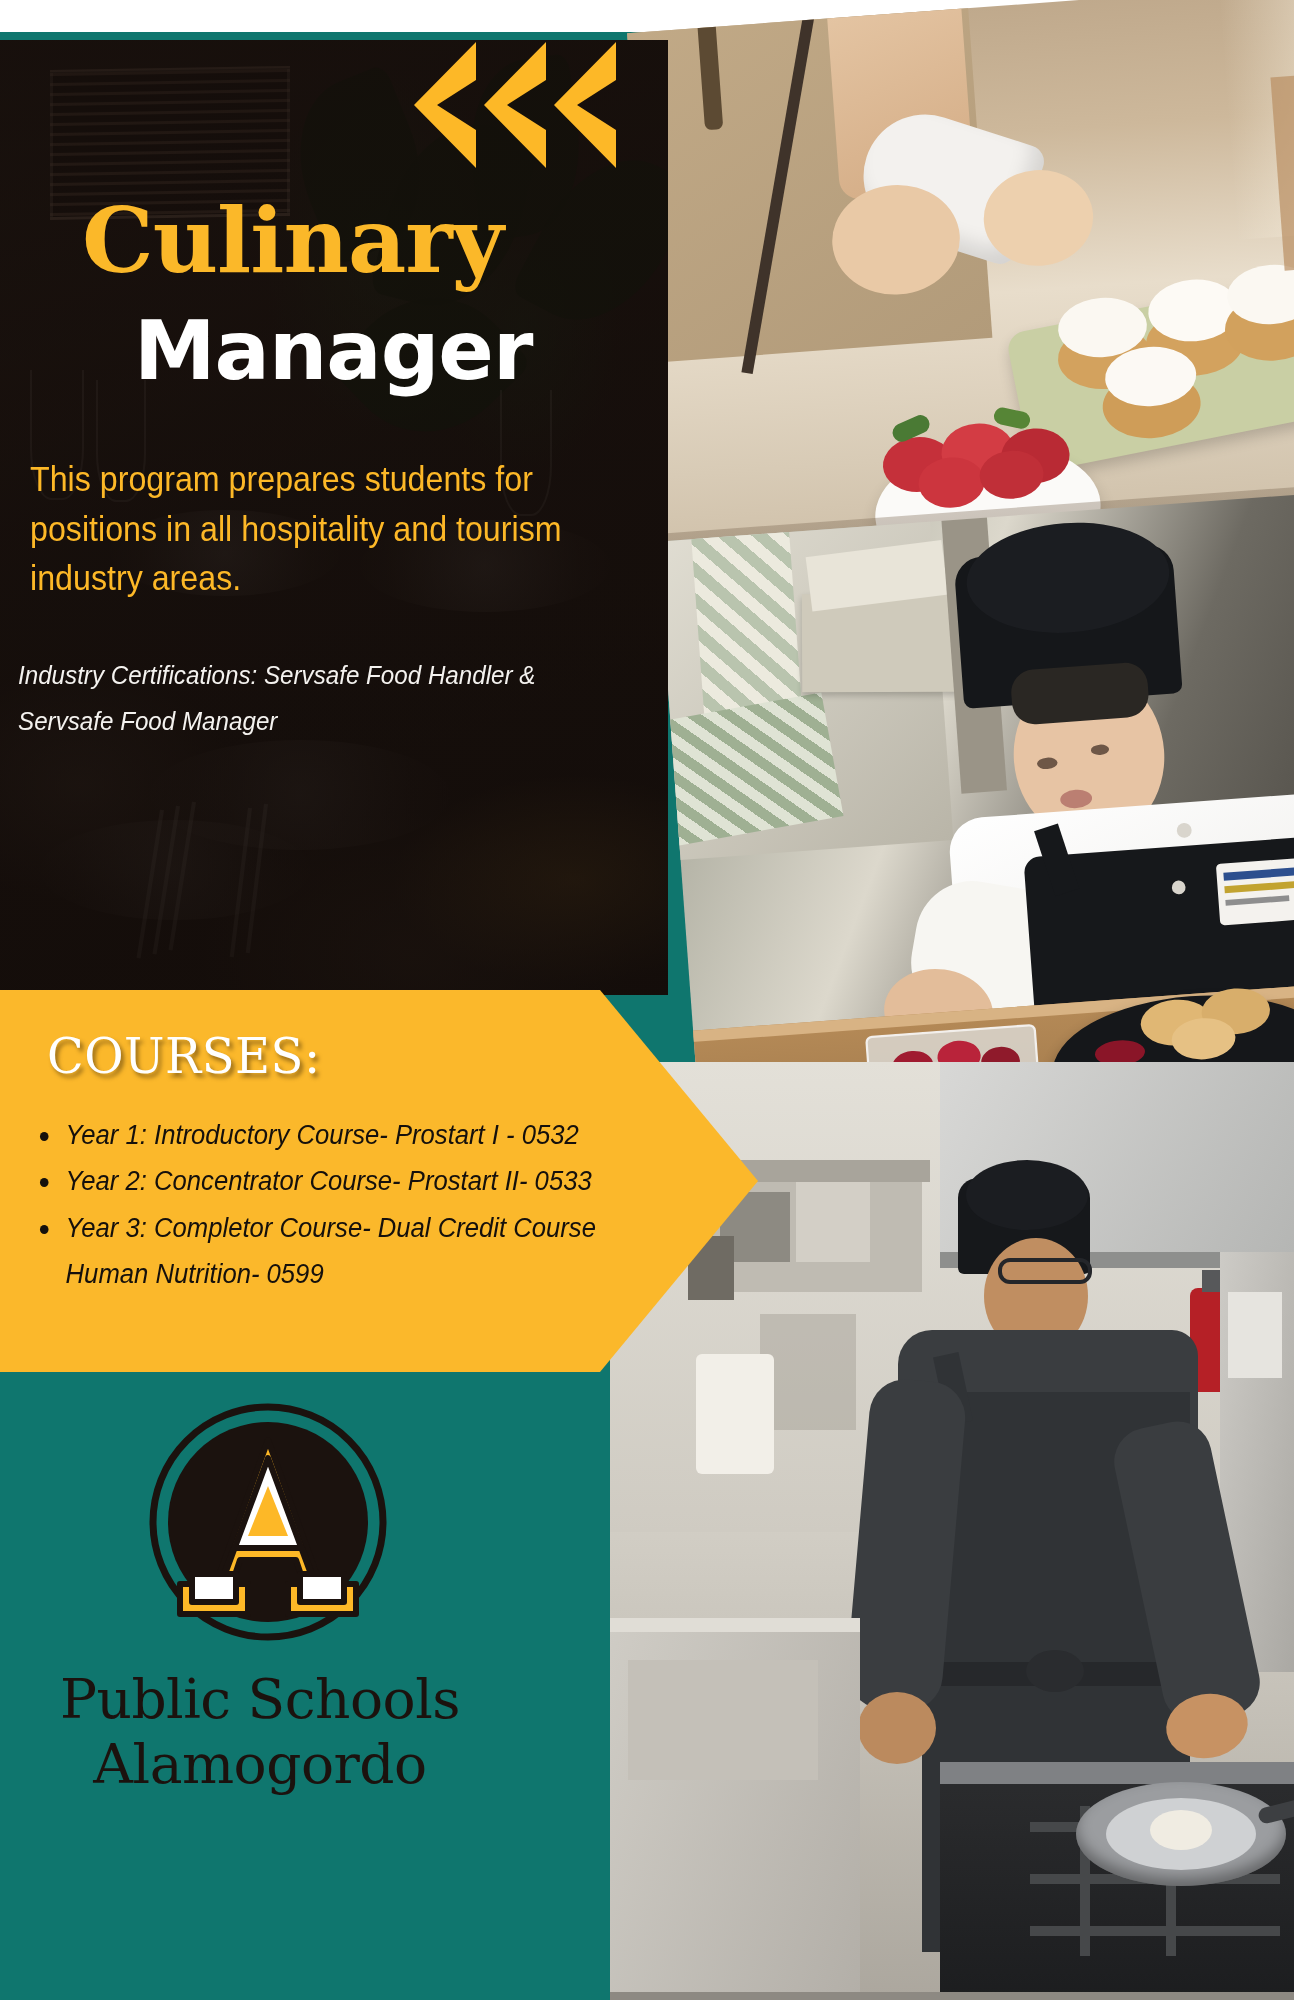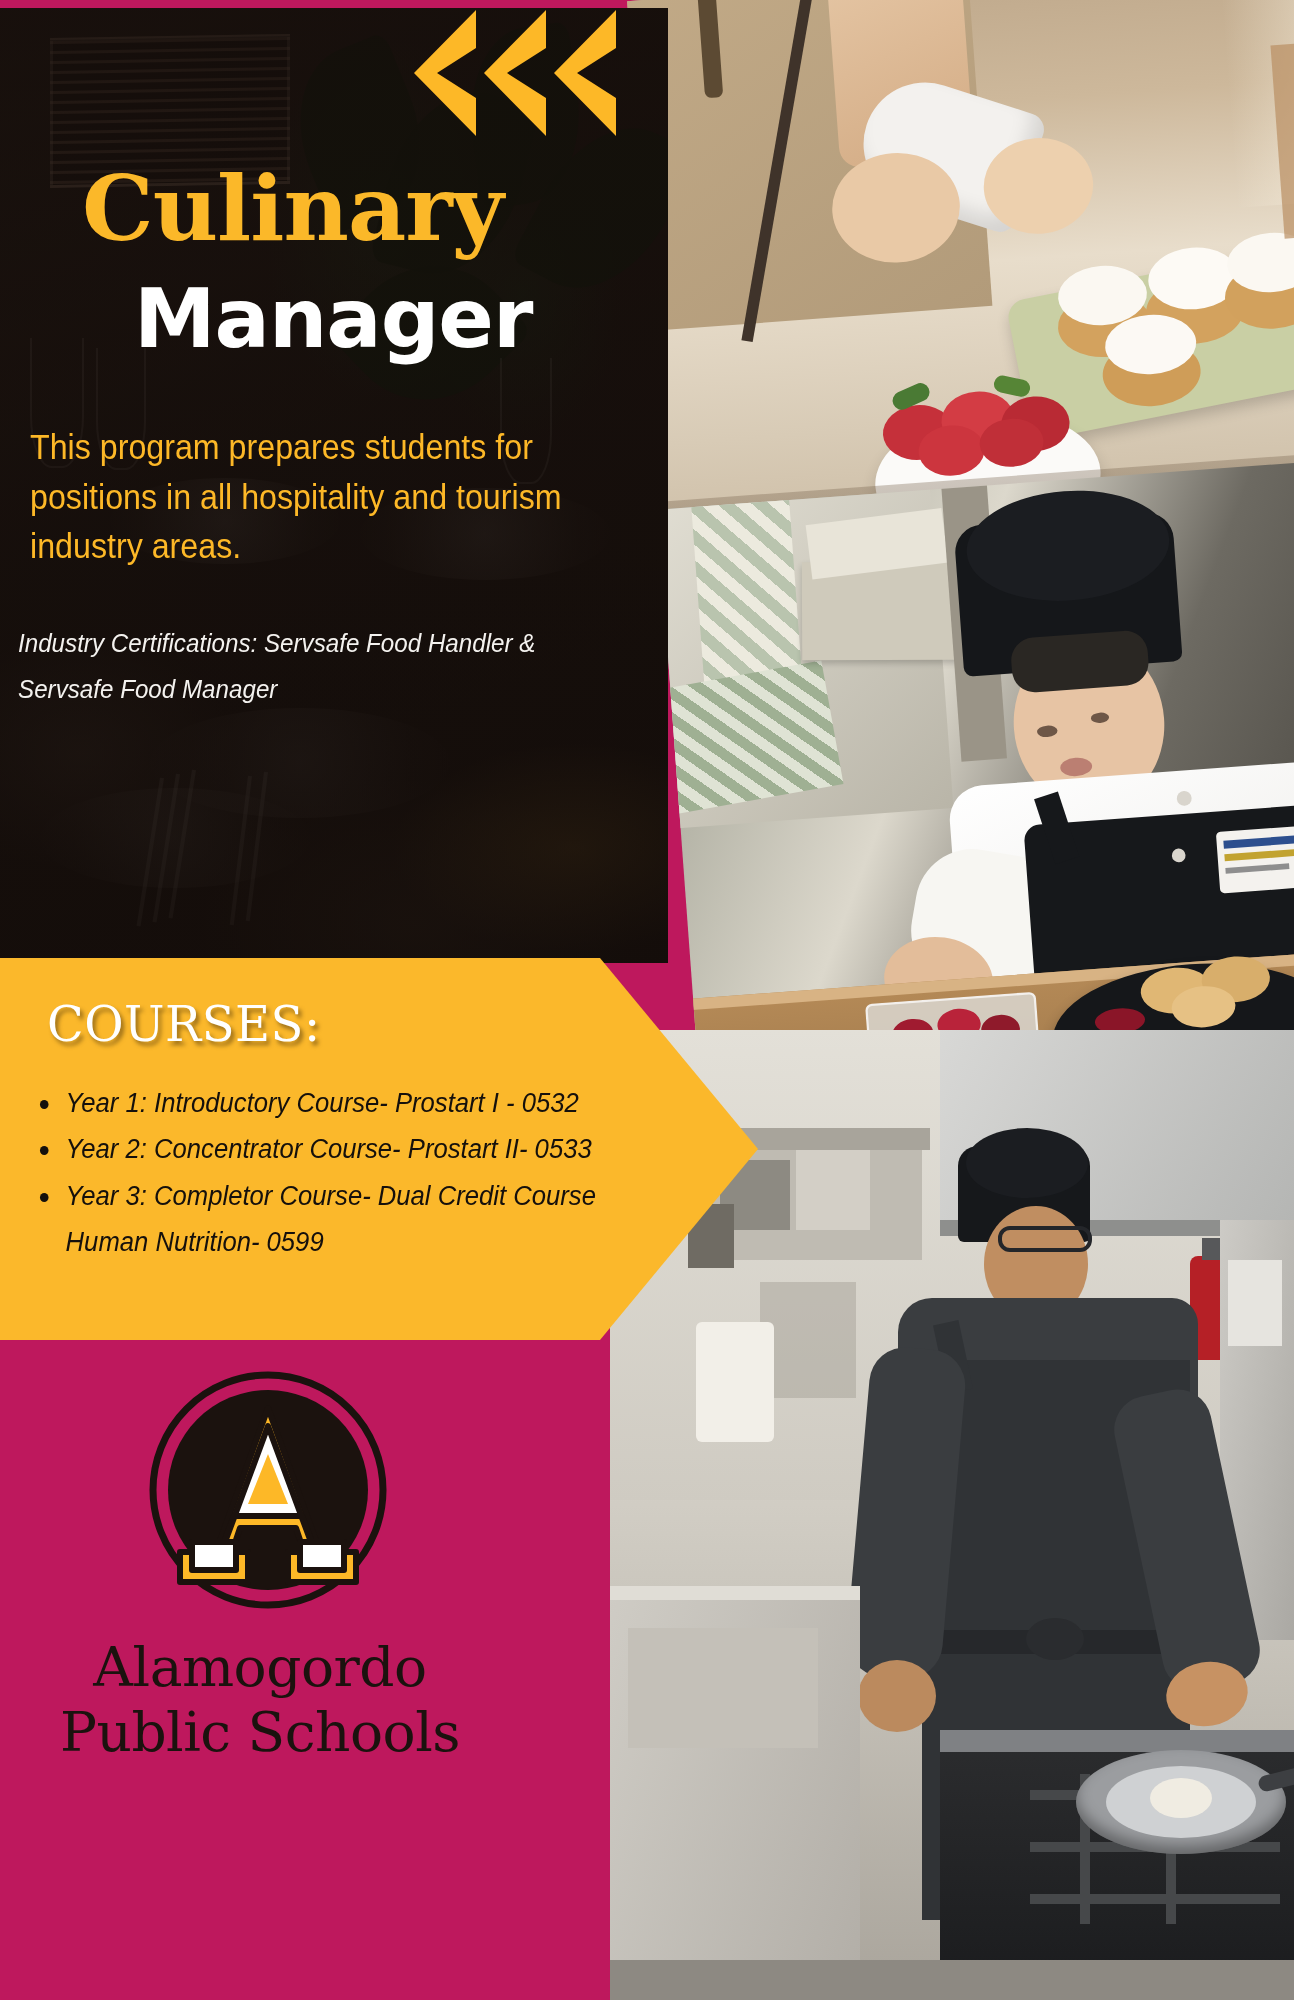--- a/index.html
+++ b/index.html
@@ -3,21 +3,21 @@
 <meta charset="utf-8">
 <style>
   * { margin:0; padding:0; box-sizing:border-box; }
   html,body { background:#ffffff; }
   body {
     width:1294px; height:2000px;
     font-family:"Liberation Sans", sans-serif;
     position:relative; overflow:hidden;
   }
 
-  #poster { position:absolute; inset:0; background:#be185d; }
+  #poster { position:absolute; inset:0; background:#0f766e;margin-top:32px; }
 
   
   .hero {
     position:absolute; left:0; top:8px; width:668px; height:955px;
     background:#1d1410;
     overflow:hidden;
     z-index:2;
   }
   
   .hero .photo {
@@ -422,18 +422,18 @@
         <circle cx="120" cy="120" r="100" fill="#1b120e"></circle>
 
         <g>
           <path d="M120 38 L172 182 L208 182 L208 212 L140 212 L140 182 L156 182 L148 158 L92 158 L84 182 L100 182 L100 212 L32 212 L32 182 L68 182 Z" fill="#FDB827" stroke="#1b120e" stroke-width="6" stroke-linejoin="round"></path>
           <path d="M120 56 L163 172 L196 172 L196 200 L152 200 L152 172 L164 172 L154 146 L86 146 L76 172 L88 172 L88 200 L44 200 L44 172 L77 172 Z" fill="#ffffff" stroke="#1b120e" stroke-width="6" stroke-linejoin="round"></path>
           <path d="M120 84 L140 134 L100 134 Z" fill="#FDB827"></path>
         </g>
       </svg>
     </div>
     <div class="footer-name">
+      <div>Public Schools</div>
       <div>Alamogordo</div>
-      <div>Public Schools</div>
     </div>
   </div>
 
 </div>
 
 </body></html>

